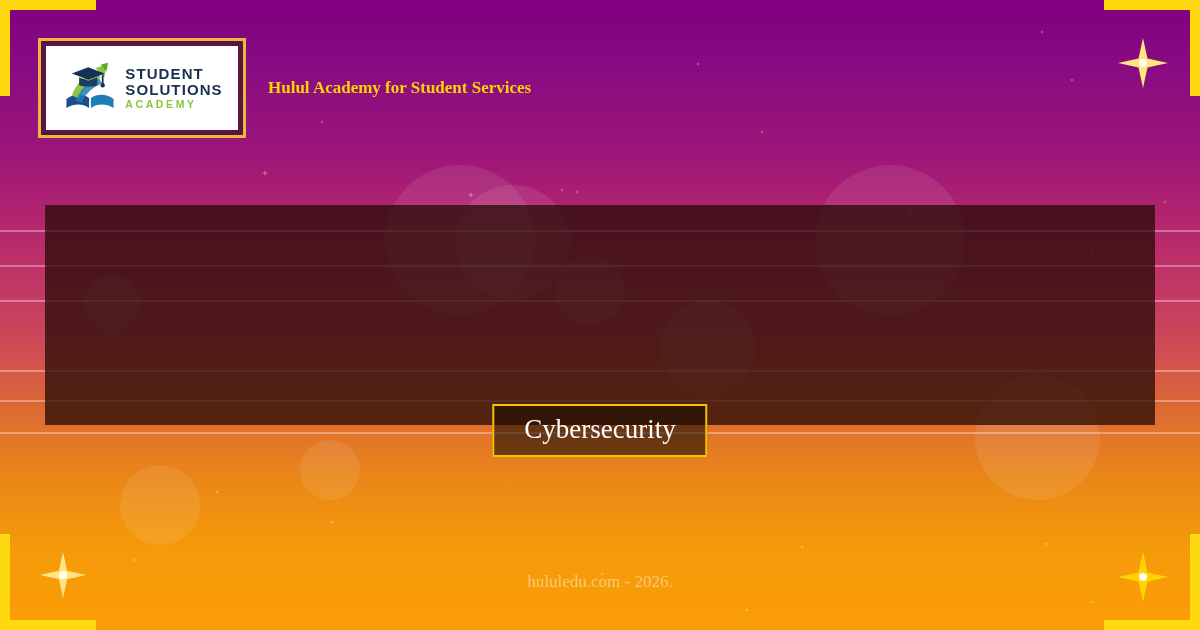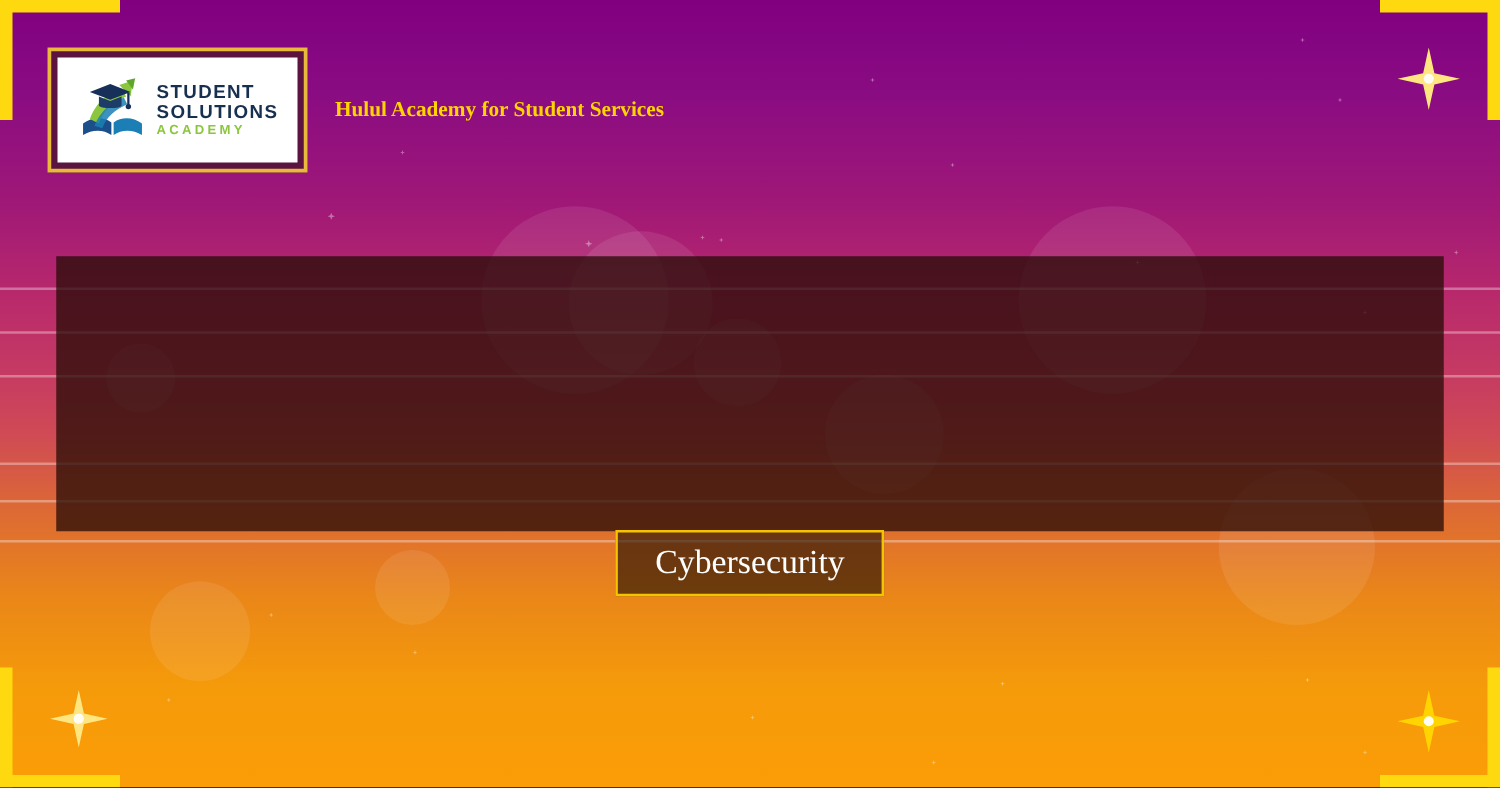--- a/index.html
+++ b/index.html
@@ -165,21 +165,21 @@
     border-top: 2px solid #F5C400;
     border-bottom: 1px solid #C79C16;
     height: 5px;
   }
 
   
   .badge {
     position: absolute;
     left: 50%;
     transform: translateX(-50%);
-    top: 424px;
+    top: 404px;
     z-index: 7;
     padding: 8px 30px 10px;
     background: rgba(32, 14, 4, 0.62);
     border: 2px solid #F5C400;
     color: #ffffff;
     font-size: 27px;
     font-family: "Liberation Serif", "DejaVu Serif", serif;
     white-space: nowrap;
   }
 
@@ -279,14 +279,15 @@
       </div>
     </div>
     <div class="brand-name">Hulul Academy for Student Services</div>
   </div>
 
   <div class="panel"></div>
 
 
   <div class="badge">Cybersecurity</div>
 
+  <div class="footer">hululedu.com - 2026.</div>
 
 </div>
 
 </body></html>

